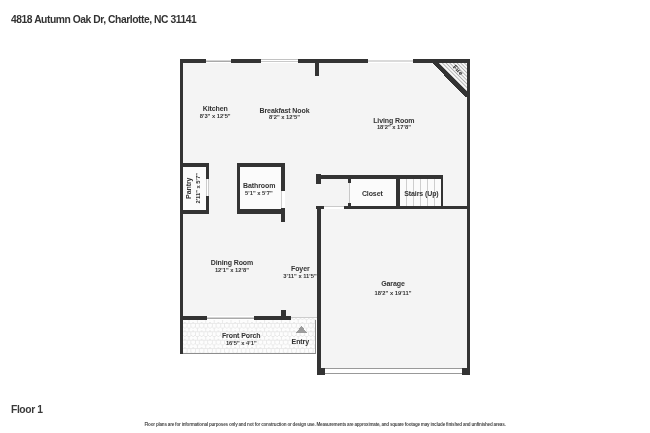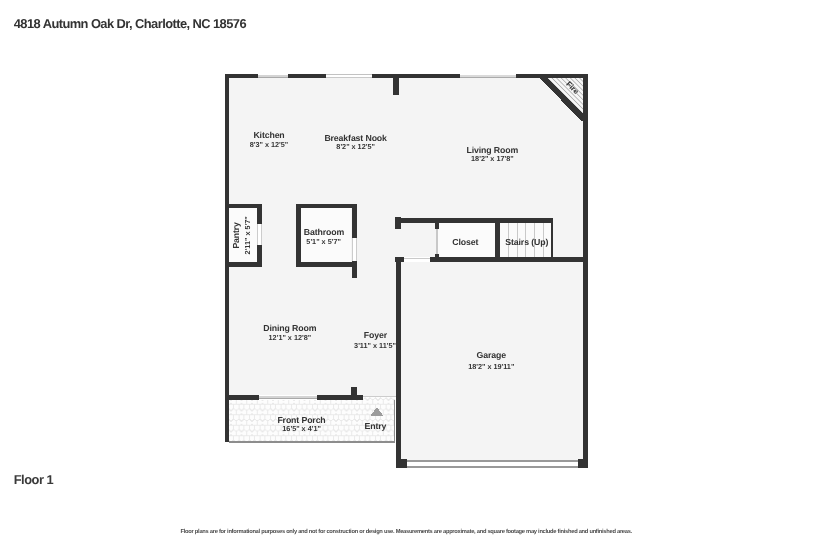--- a/index.html
+++ b/index.html
@@ -1,24 +1,24 @@
 <!DOCTYPE html>
 <html><head>
 <meta charset="utf-8">
 <style>
   html,body{margin:0;padding:0;background:#fff;}
   body{width:650px;height:433px;position:relative;font-family:"Liberation Sans",sans-serif;transform:translateZ(0);}
   .hdr{position:absolute;left:11px;top:14.3px;transform:translateZ(0);font-size:10.3px;font-weight:bold;color:#333;letter-spacing:-0.45px;}
-  .flr{position:absolute;left:11px;top:379px;font-size:10.3px;font-weight:bold;color:#3a3a3a;letter-spacing:-0.4px;}
+  .flr{position:absolute;left:11px;top:404px;font-size:10.3px;font-weight:bold;color:#3a3a3a;letter-spacing:-0.4px;}
   .ftr{position:absolute;left:0;top:421.5px;width:650px;text-align:center;font-size:4.6px;font-weight:bold;color:#4a4a4a;letter-spacing:-0.22px;}
 </style>
 </head>
 <body>
 
-<div class="hdr">4818 Autumn Oak Dr, Charlotte, NC 18576</div>
+<div class="hdr">4818 Autumn Oak Dr, Charlotte, NC 31141</div>
 
 <svg width="650" height="433" viewBox="0 0 650 433" style="position:absolute;left:0;top:0;transform:translateZ(0);" shape-rendering="crispEdges">
 <defs>
 <pattern id="porch" width="8.4" height="8.4" patternUnits="userSpaceOnUse">
   <rect width="8.4" height="8.4" fill="#e9e9e9"></rect>
   <rect x="0.35" y="0.35" width="3.5" height="3.5" rx="1" fill="#fdfdfd"></rect>
   <rect x="4.55" y="0.35" width="3.5" height="3.5" rx="1" fill="#fdfdfd"></rect>
   <rect x="2.45" y="4.55" width="3.5" height="3.5" rx="1" fill="#fdfdfd"></rect>
   <rect x="-1.75" y="4.55" width="3.5" height="3.5" rx="1" fill="#fdfdfd"></rect>
   <rect x="6.65" y="4.55" width="3.5" height="3.5" rx="1" fill="#fdfdfd"></rect>

